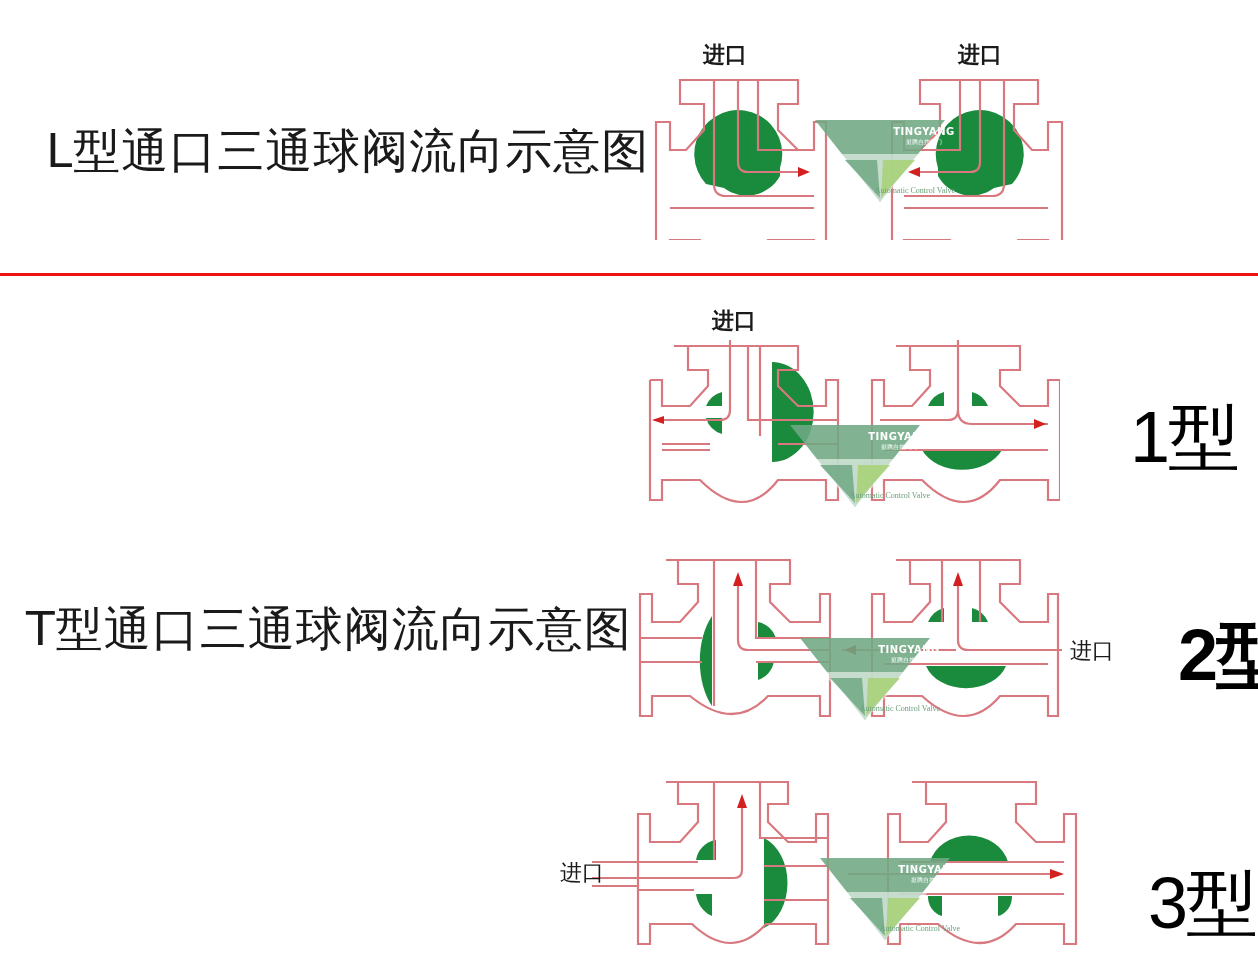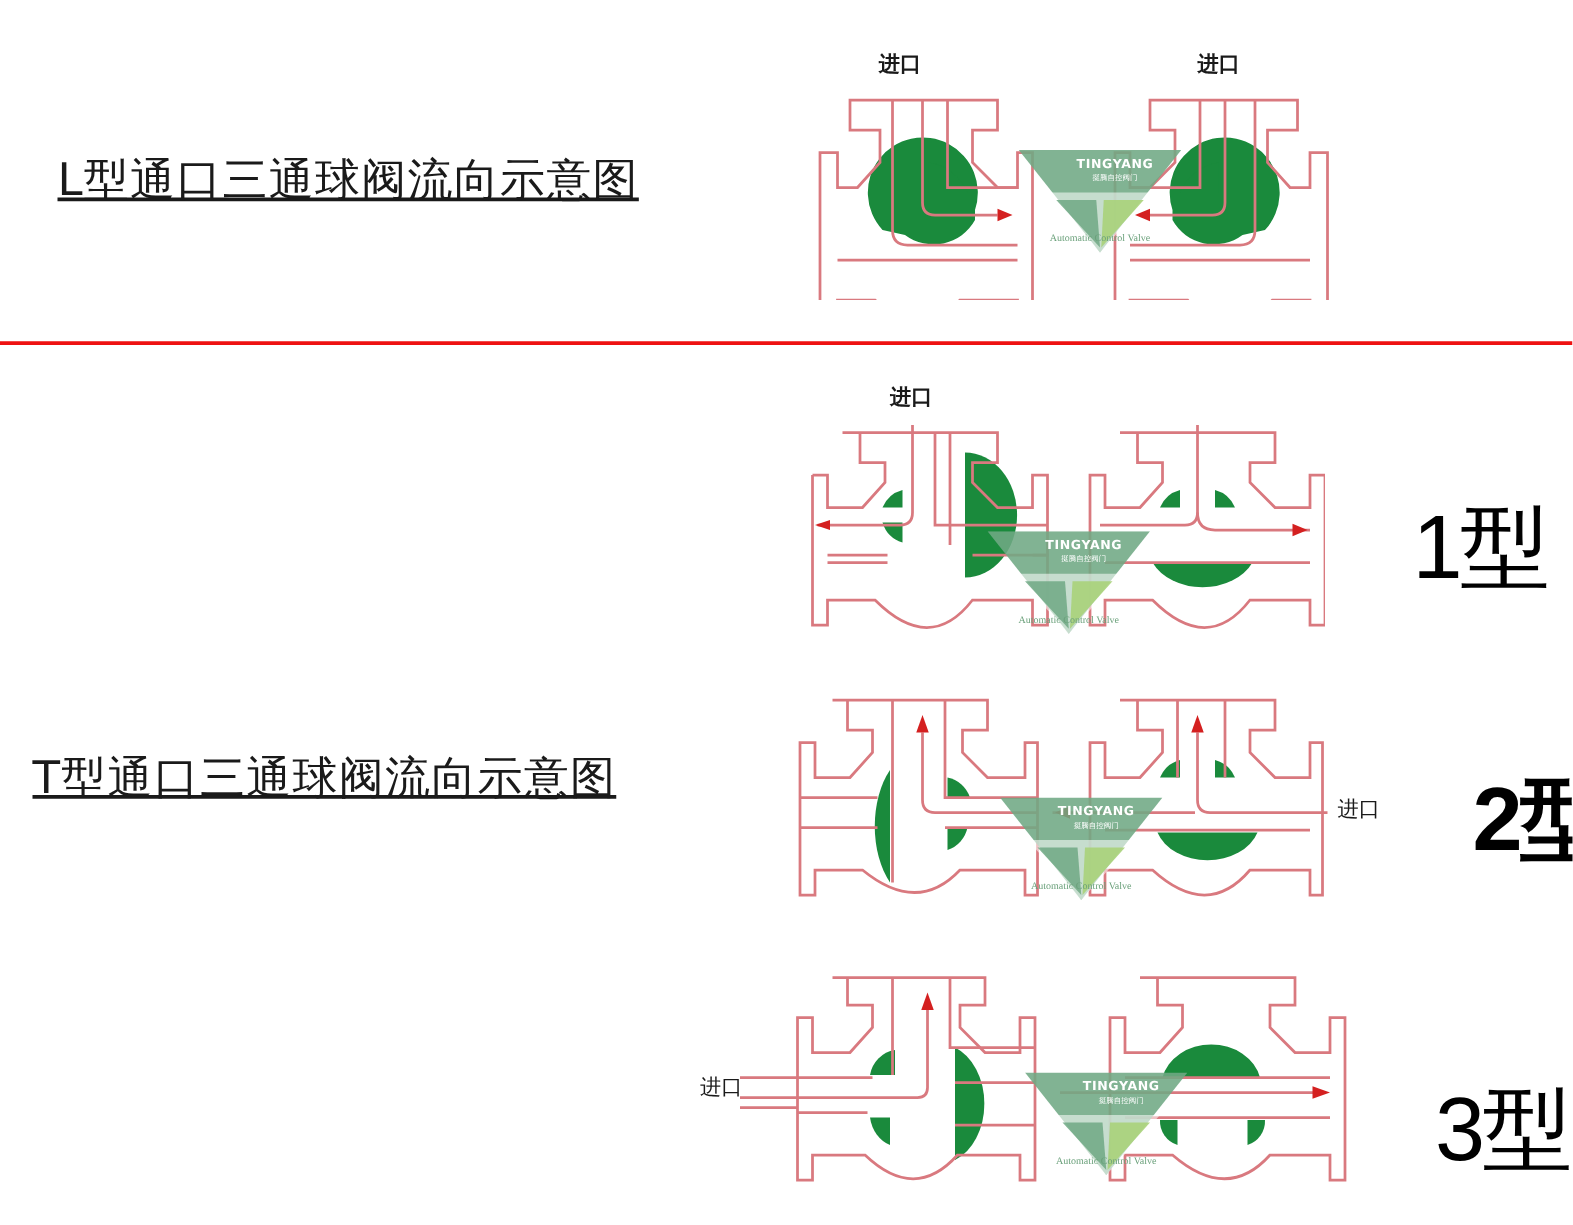--- a/index.html
+++ b/index.html
@@ -1,32 +1,32 @@
 <!DOCTYPE html>
 <html><head>
 <meta charset="utf-8">
 <style>
   html, body { margin: 0; padding: 0; background: #ffffff; }
   body { width: 1258px; height: 980px; position: relative; overflow: hidden;
          font-family: "DejaVu Sans", "Liberation Sans", sans-serif; color: #111; }
-  .section-title { position: absolute; font-size: 36px; letter-spacing: 1px; color: #1a1a1a;
-                   white-space: nowrap; font-weight: normal; text-decoration: underline; }
+  .section-title { position: absolute; font-size: 47px; letter-spacing: 1px; color: #1a1a1a;
+                   white-space: nowrap; font-weight: normal; }
   #title-l { left: 46px; top: 120px; }
   #title-t { left: 26px; top: 598px; }
   .divider { position: absolute; left: 0; top: 273px; width: 1258px; height: 3px; background: #ee1111; }
   .diagram { position: absolute; }
-  .lbl { position: absolute; font-size: 17px; font-weight: bold; color: #1a1a1a; white-space: nowrap; }
+  .lbl { position: absolute; font-size: 22px; font-weight: bold; color: #1a1a1a; white-space: nowrap; }
   .type-lbl { position: absolute; font-size: 72px; color: #000; white-space: nowrap;
               font-family: "Liberation Sans", "DejaVu Sans", sans-serif; letter-spacing: -2px; }
   .wm { position: absolute; width: 130px; height: 90px; }
-  .wm-text { position: absolute; left: 12px; width: 100%; text-align: center; color: #fff; }
+  .wm-text { position: absolute; left: 0; width: 100%; text-align: center; color: #fff; padding-left: 44px; }
   .wm-brand { top: 6px; font-size: 10px; font-weight: bold; letter-spacing: 0.5px;
               font-family: "DejaVu Sans", sans-serif; }
   .wm-cn { top: 18px; font-size: 6px; }
-  .wm-caption { position: absolute; top: 66px; left: -10px; width: 150px; text-align: center;
+  .wm-caption { position: absolute; top: 66px; left: -10px; width: 150px; text-align: right;
                 font-size: 8px; color: #6aa07a; font-family: "Liberation Serif", serif; }
 </style>
 </head>
 <body>
 
 <svg width="0" height="0" style="position:absolute">
   <defs>
     <g id="valve-body" fill="none" stroke="#d9797f" stroke-width="2.2" stroke-linejoin="round">
 
       <path d="M30,10 L130,10 L130,34 L110,34 L110,50 L126,64 L148,64 L148,36 L160,36 L160,146 L148,146 L148,128 L116,128"></path>

